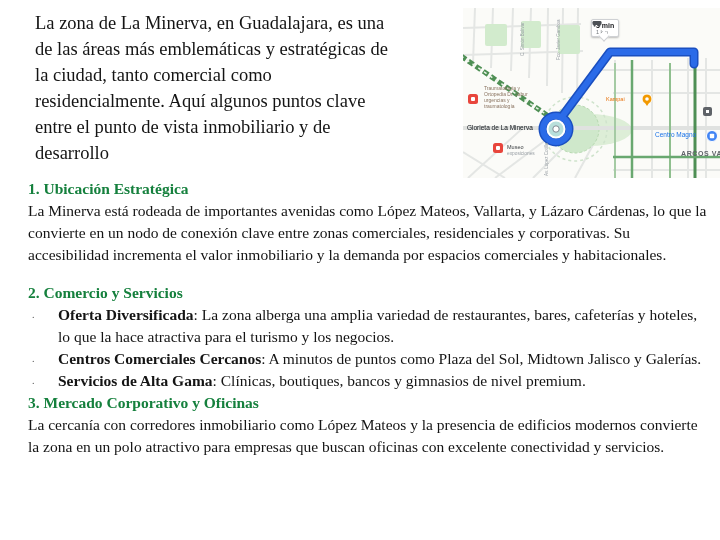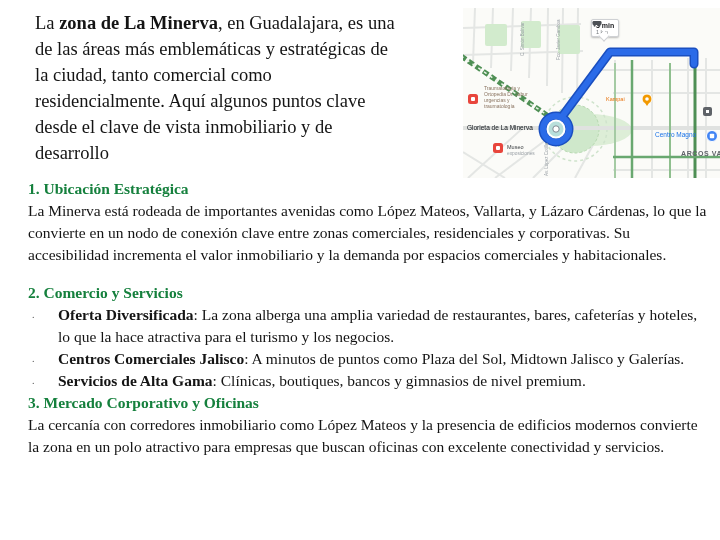--- a/index.html
+++ b/index.html
@@ -5,21 +5,21 @@
   html,body{margin:0;padding:0;}
   body{
     width:720px;height:540px;position:relative;background:#ffffff;
     font-family:"Liberation Serif", serif;color:#111111;overflow:hidden;
   }
   
   .intro{
     position:absolute;left:35px;top:10px;width:425px;
     font-size:18.5px;line-height:26px;color:#141414;
   }
-  .intro b{font-weight:bold;}
+  .intro b{font-weight:normal;}
   
   .doc{
     position:absolute;left:28px;top:178px;width:680px;
     font-size:15.5px;line-height:22px;color:#141414;
   }
   .sec-heading{font-weight:bold;color:#15803d;}
   .sec-body{margin:0;}
   .sec2{margin-top:16px;}
   .sec3{}
   .bullet-row{display:flex;align-items:flex-start;}
@@ -63,21 +63,21 @@
   .tt-dist{font-size:5.5px;color:#70757a;}
 </style>
 </head>
 <body>
 
 <div class="intro">
   <div><span>La </span><b>zona de La Minerva</b><span>, en Guadalajara, es una</span></div>
   <div>de las áreas más emblemáticas y estratégicas de</div>
   <div>la ciudad, tanto comercial como</div>
   <div>residencialmente. Aquí algunos puntos clave</div>
-  <div>desde el clave de vista inmobiliario y de</div>
+  <div>entre el punto de vista inmobiliario y de</div>
   <div>desarrollo</div>
 </div>
 
 <div class="map">
   <svg width="257" height="170" viewBox="0 0 257 170">
     <rect x="0" y="0" width="257" height="170" fill="#fbfbf8"></rect>
 
     <g stroke="#e4e6e4" stroke-width="2" fill="none">
       <line x1="12" y1="0" x2="10" y2="55"></line>
       <line x1="30" y1="0" x2="28" y2="60"></line>
@@ -195,21 +195,21 @@
   </div>
 
   <div class="sec2">
     <div class="sec-heading">2. Comercio y Servicios</div>
     <div class="bullet-row">
       <span class="bullet-marker">.</span>
       <span class="bullet-text"><b>Oferta Diversificada</b><span>: La zona alberga una amplia variedad de restaurantes, bares, cafeterías y hoteles, lo que la hace atractiva para el turismo y los negocios.</span></span>
     </div>
     <div class="bullet-row">
       <span class="bullet-marker">.</span>
-      <span class="bullet-text"><b>Centros Comerciales Jalisco</b><span>: A minutos de puntos como Plaza del Sol, Midtown Jalisco y Galerías.</span></span>
+      <span class="bullet-text"><b>Centros Comerciales Cercanos</b><span>: A minutos de puntos como Plaza del Sol, Midtown Jalisco y Galerías.</span></span>
     </div>
     <div class="bullet-row">
       <span class="bullet-marker">.</span>
       <span class="bullet-text"><b>Servicios de Alta Gama</b><span>: Clínicas, boutiques, bancos y gimnasios de nivel premium.</span></span>
     </div>
   </div>
 
   <div class="sec3">
     <div class="sec-heading">3. Mercado Corporativo y Oficinas</div>
     <p class="sec-body">La cercanía con corredores inmobiliario como López Mateos y la presencia de edificios modernos convierte la zona en un polo atractivo para empresas que buscan oficinas con excelente conectividad y servicios.</p>

